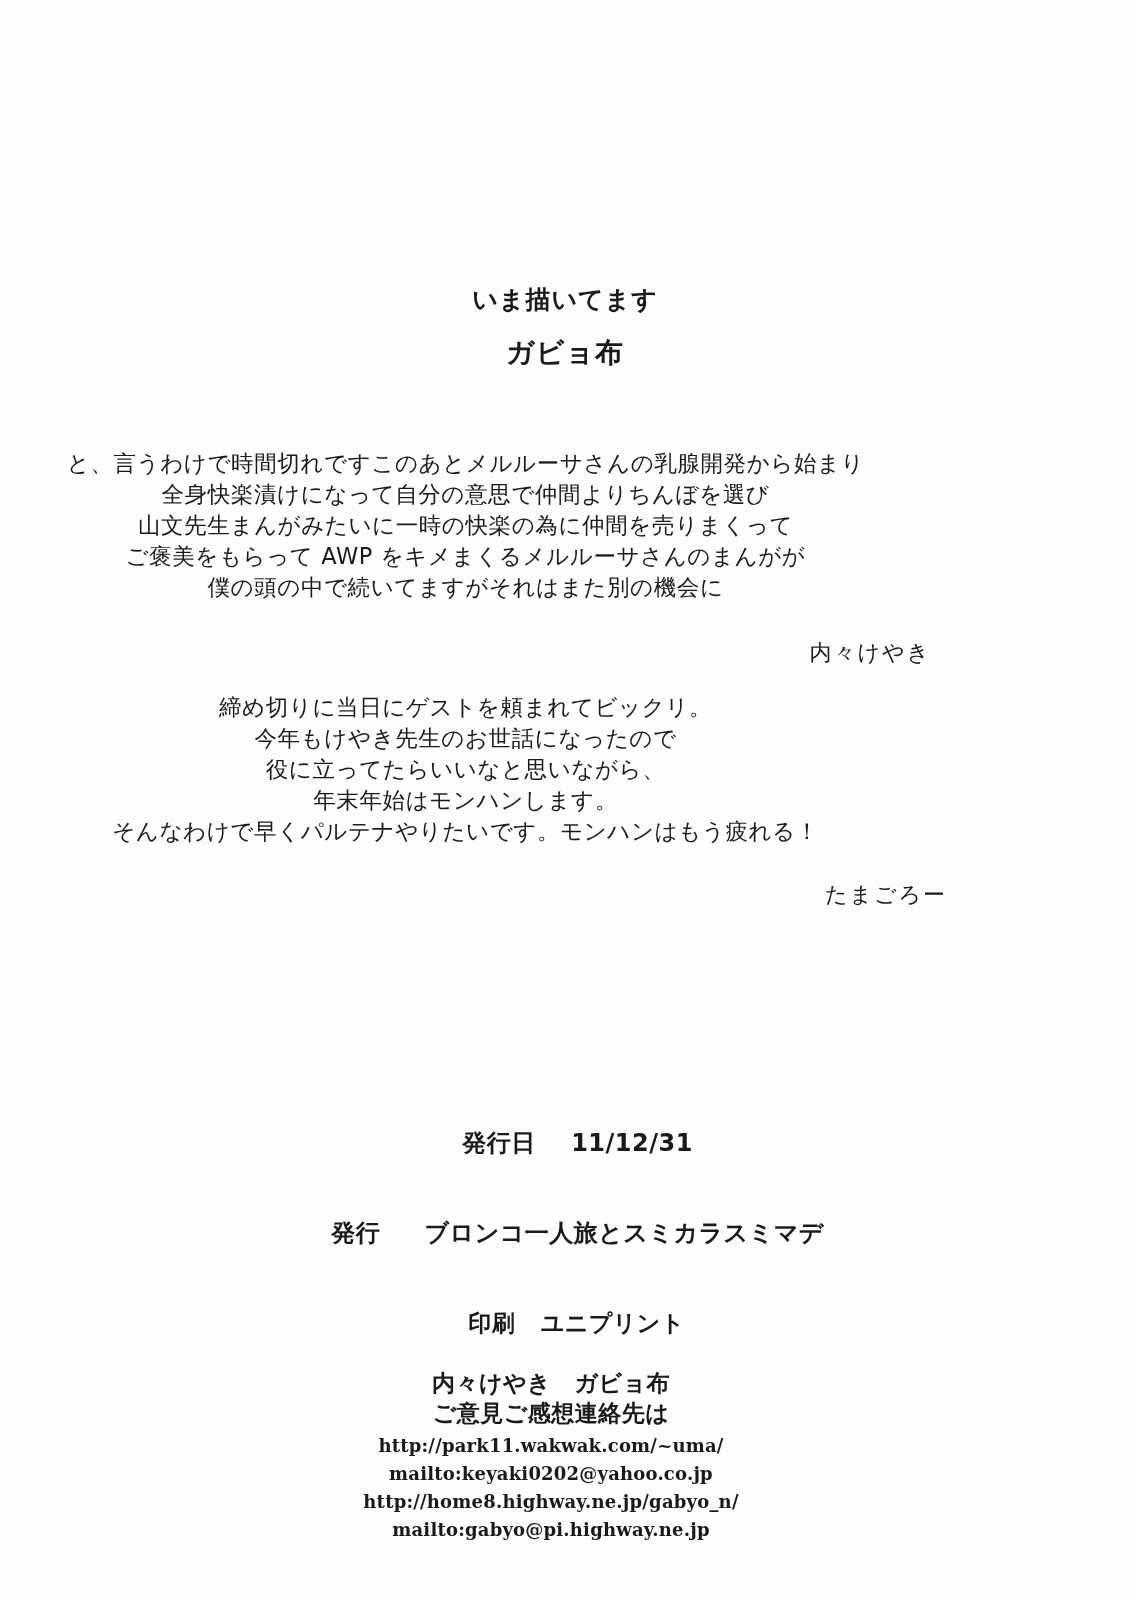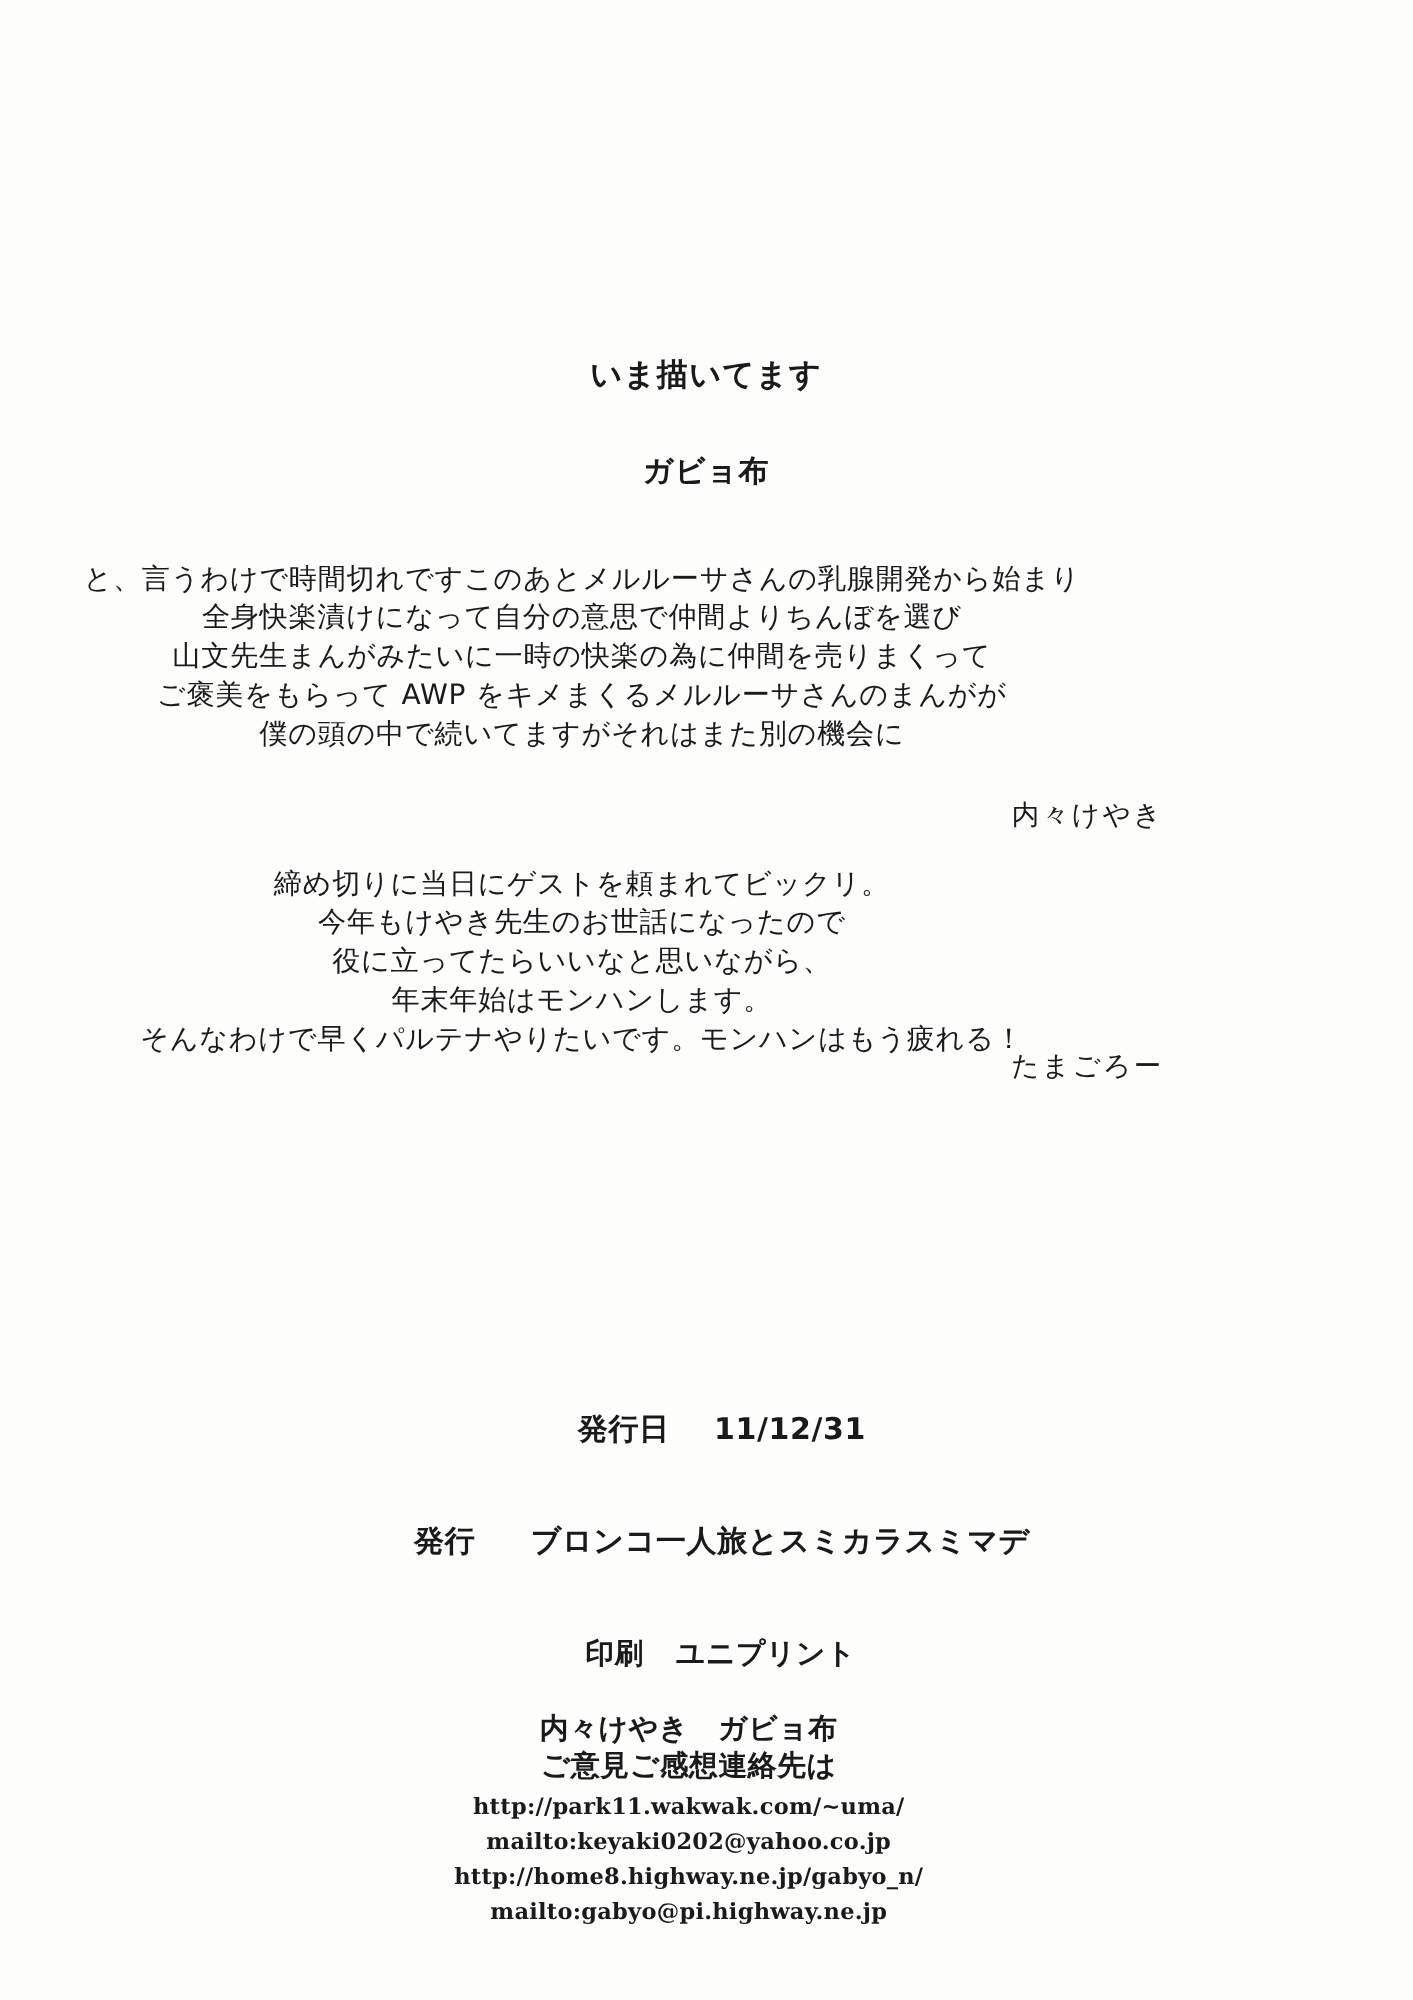--- a/index.html
+++ b/index.html
@@ -27,24 +27,24 @@
     top: 285px;
     left: 0;
     width: 1130px;
     text-align: center;
   }
   .aw-title {
     font-size: 25px;
     font-weight: bold;
     letter-spacing: 1px;
     line-height: 1.2;
-    margin-bottom: 48px;
+    margin-bottom: 21px;
   }
   .aw-author {
-    font-size: 24px;
+    font-size: 28px;
     font-weight: bold;
     letter-spacing: 1px;
     line-height: 1.2;
   }
 
   .section {
     position: absolute;
     left: 0;
     width: 931px;
     text-align: center;
@@ -58,21 +58,21 @@
   .sec-name {
     font-size: 22px;
     letter-spacing: 2px;
     line-height: 1.2;
     text-align: right;
   }
 
   #block-1 { top: 448px; }
   #block-2 { top: 640px; }
   #block-3 { top: 692px; }
-  #block-4 { top: 841px; }
+  #block-4 { top: 882px; padding-left: 16px; }
 
   
   .colophon {
     position: absolute;
     top: 1098px;
     left: 0;
     width: 1102px;
     text-align: center;
   }
   .colo-row {

